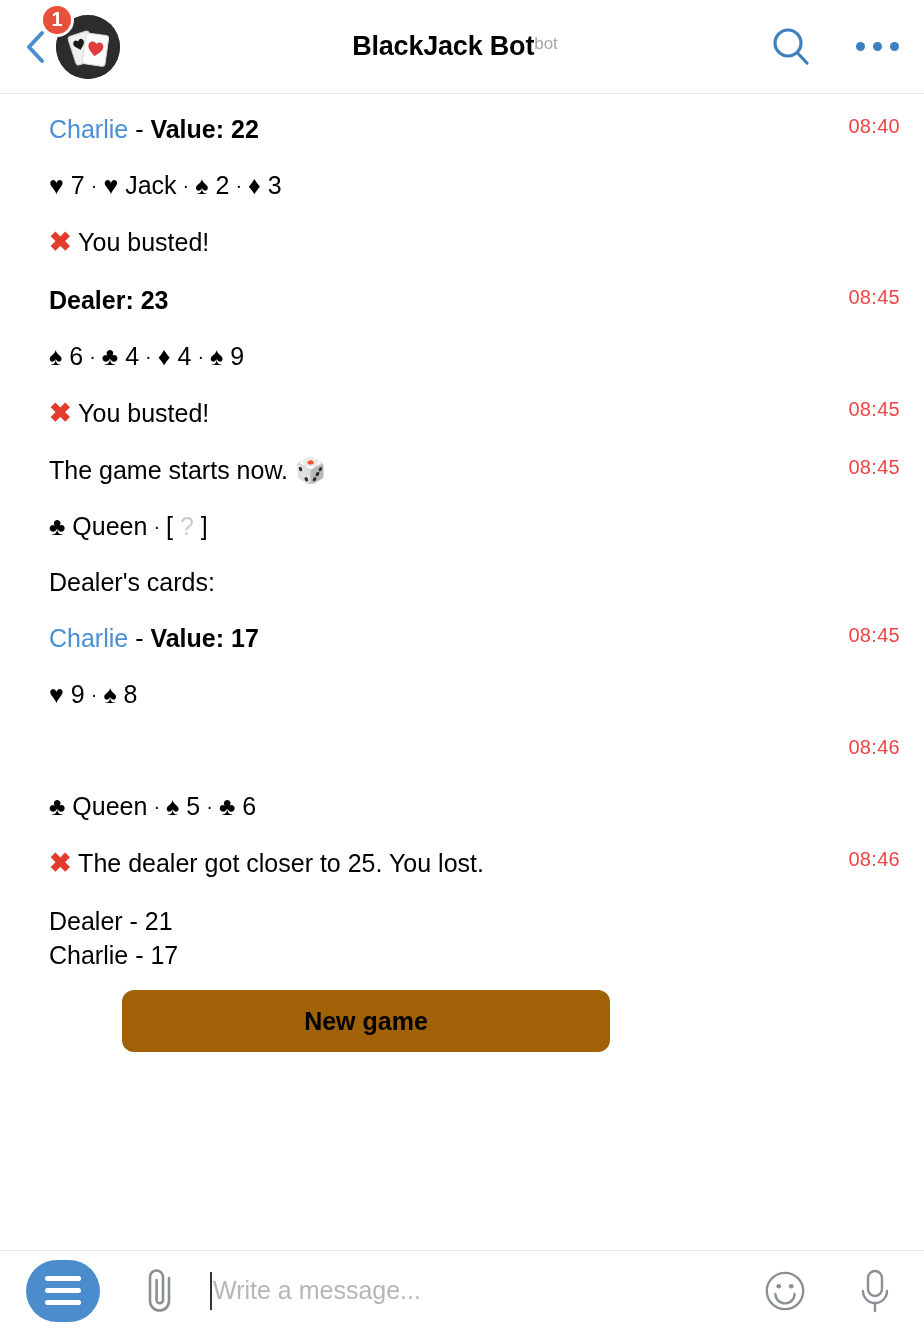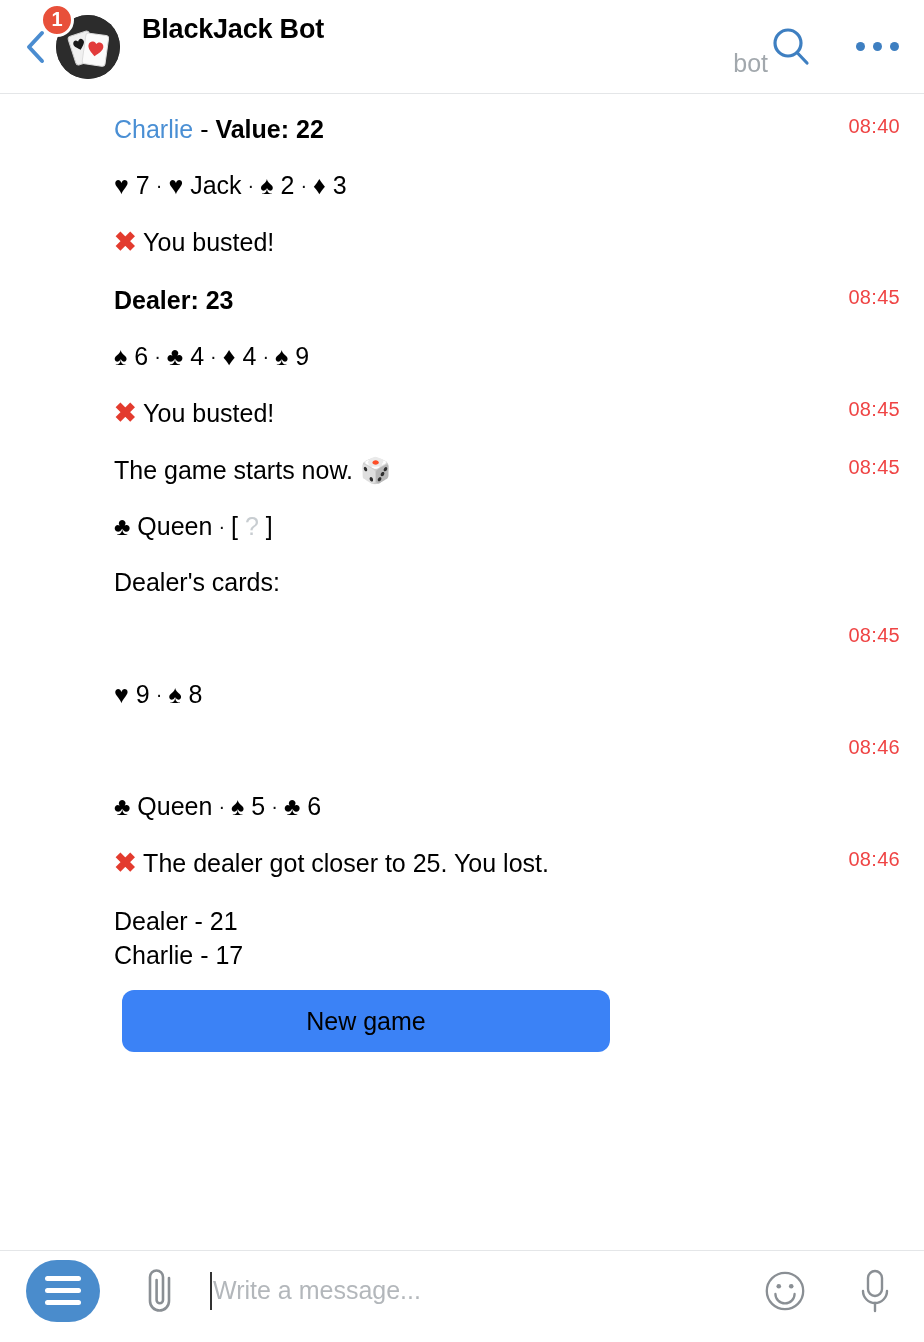--- a/index.html
+++ b/index.html
@@ -38,39 +38,39 @@
   .badge {
     position:absolute; top:-12px; left:-16px;
     min-width:34px; height:34px; border-radius:17px;
     background:#e8503a; color:#fff;
     font-size:20px; font-weight:bold;
     display:flex; align-items:center; justify-content:center;
     padding:0 8px;
     border:3px solid #fff;
     z-index:3;
   }
-  .title-block { margin-left:22px; display:flex; flex-direction:column; justify-content:center; flex:1 1 auto; }
+  .title-block { margin-left:22px; display:flex; flex-direction:row; justify-content:center; flex:1 1 auto; }
   .chat-title { font-size:27px; font-weight:bold; color:#000; line-height:1.15; letter-spacing:-0.2px; }
-  .chat-sub { font-size:25px; color:#a2a8ad; line-height:1.3; margin-top:2px;text-align:right; }
+  .chat-sub { font-size:17px; color:#a2a8ad; line-height:1.3; margin-top:2px;text-align:right; }
   .hdr-actions { display:flex; align-items:center; gap:40px; }
   .icon-btn { display:flex; align-items:center; justify-content:center; width:46px; height:46px; }
   .dots { display:flex; gap:8px; align-items:center; }
   .dots i { width:9px; height:9px; border-radius:50%; background:#3e7fc1; display:block; }
 
   
   .chat {
     flex:1 1 auto;
     padding:18px 0 0 0;
     overflow:hidden;
     background:#fff;
     position:relative;
   }
   .msg {
     position:relative;
-    padding:0 24px 0 114px;
+    padding:0 24px 0 49px;
     min-height:34px;
     margin-bottom:22px;
   }
   .msg-text {
     font-size:25px; line-height:1.36; color:#000;
     white-space:pre-wrap;
     padding-right:110px;
   }
   .msg-time {
     position:absolute; right:24px; top:3px;
@@ -81,24 +81,24 @@
   .name { color:#4a8fd4; }
   .suit { font-size:25px; line-height:1; }
   .dot-sep { color:#111; padding:0 6px; font-size:20px; position:relative; top:-2px; }
   .xmark { color:#e33b2e; font-weight:bold; font-size:27px; letter-spacing:0; }
   .hidden-card { color:#c8cdd1; }
   .dice { font-size:25px; }
 
   
   .kb { padding:0 24px 0 122px; margin-top:-4px; }
   .kb-btn {
-    background:#3b82f6; border-radius:12px;
+    background:#a16207; border-radius:12px;
     height:62px; width:488px;
     display:flex; align-items:center; justify-content:center;
-    font-size:25px; font-weight:normal; color:#000;
+    font-size:25px; font-weight:bold; color:#000;
     cursor:pointer;
   }
 
   
   .composer {
     flex:0 0 92px; height:92px;
     border-top:1px solid #e4e6e8;
     display:flex; align-items:center;
     padding:0 26px 12px 26px;
     background:#fff;
@@ -200,20 +200,21 @@
           <div class="msg-text"><span>The game starts now. </span><span class="dice">🎲</span></div>
           <div class="msg-time">08:45</div>
         </div>
         <div class="msg">
           <div class="msg-text"><span class="suit">♣</span><span> Queen</span><span class="dot-sep">·</span><span>[ </span><span class="hidden-card">?</span><span> ]</span></div>
         </div>
         <div class="msg">
           <div class="msg-text"><span>Dealer's cards:</span></div>
         </div>
         <div class="msg">
+          <div class="msg-text"><span class="name">Charlie</span><span> - </span><span class="bold">Value: 17</span></div>
           <div class="msg-time">08:45</div>
         </div>
         <div class="msg">
           <div class="msg-text"><span class="suit">♥</span><span> 9</span><span class="dot-sep">·</span><span class="suit">♠</span><span> 8</span></div>
         </div>
         <div class="msg">
           <div class="msg-time">08:46</div>
         </div>
         <div class="msg">
           <div class="msg-text"><span class="suit">♣</span><span> Queen</span><span class="dot-sep">·</span><span class="suit">♠</span><span> 5</span><span class="dot-sep">·</span><span class="suit">♣</span><span> 6</span></div>

